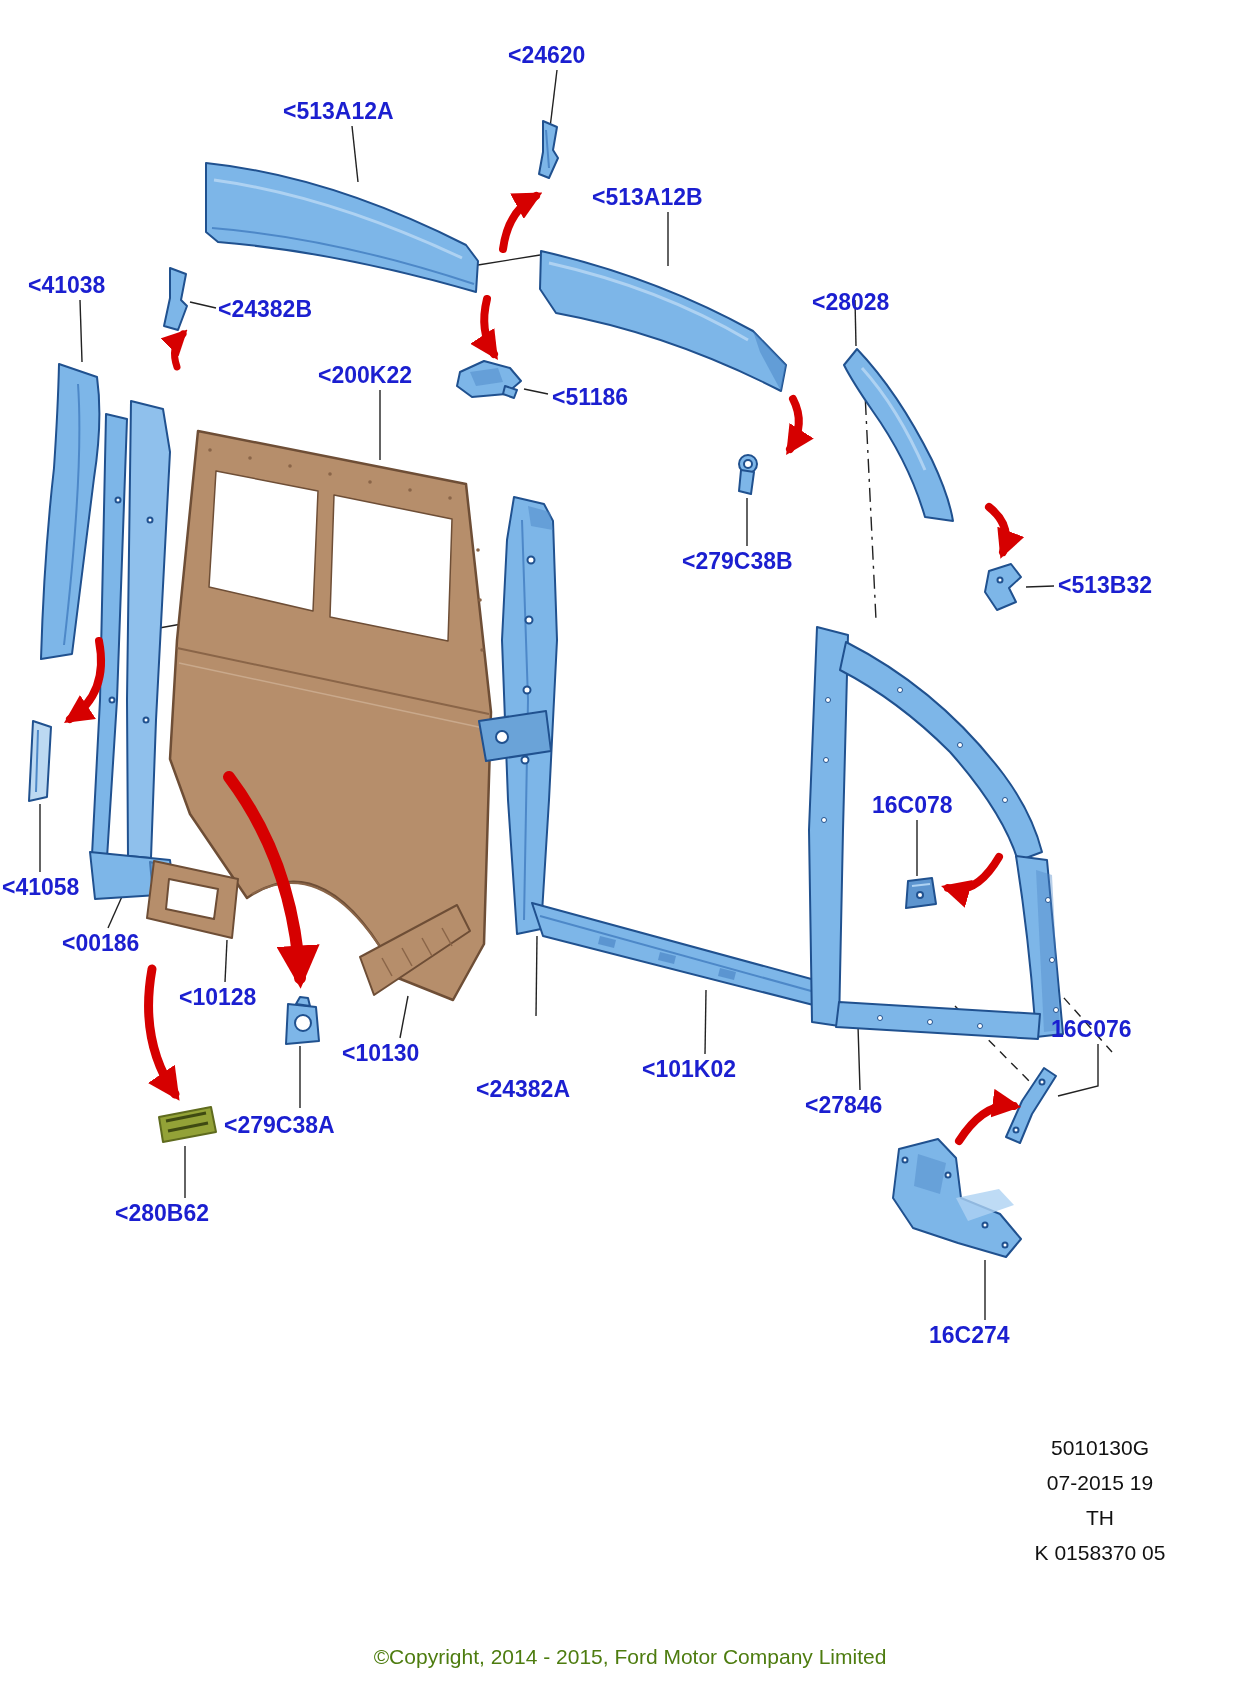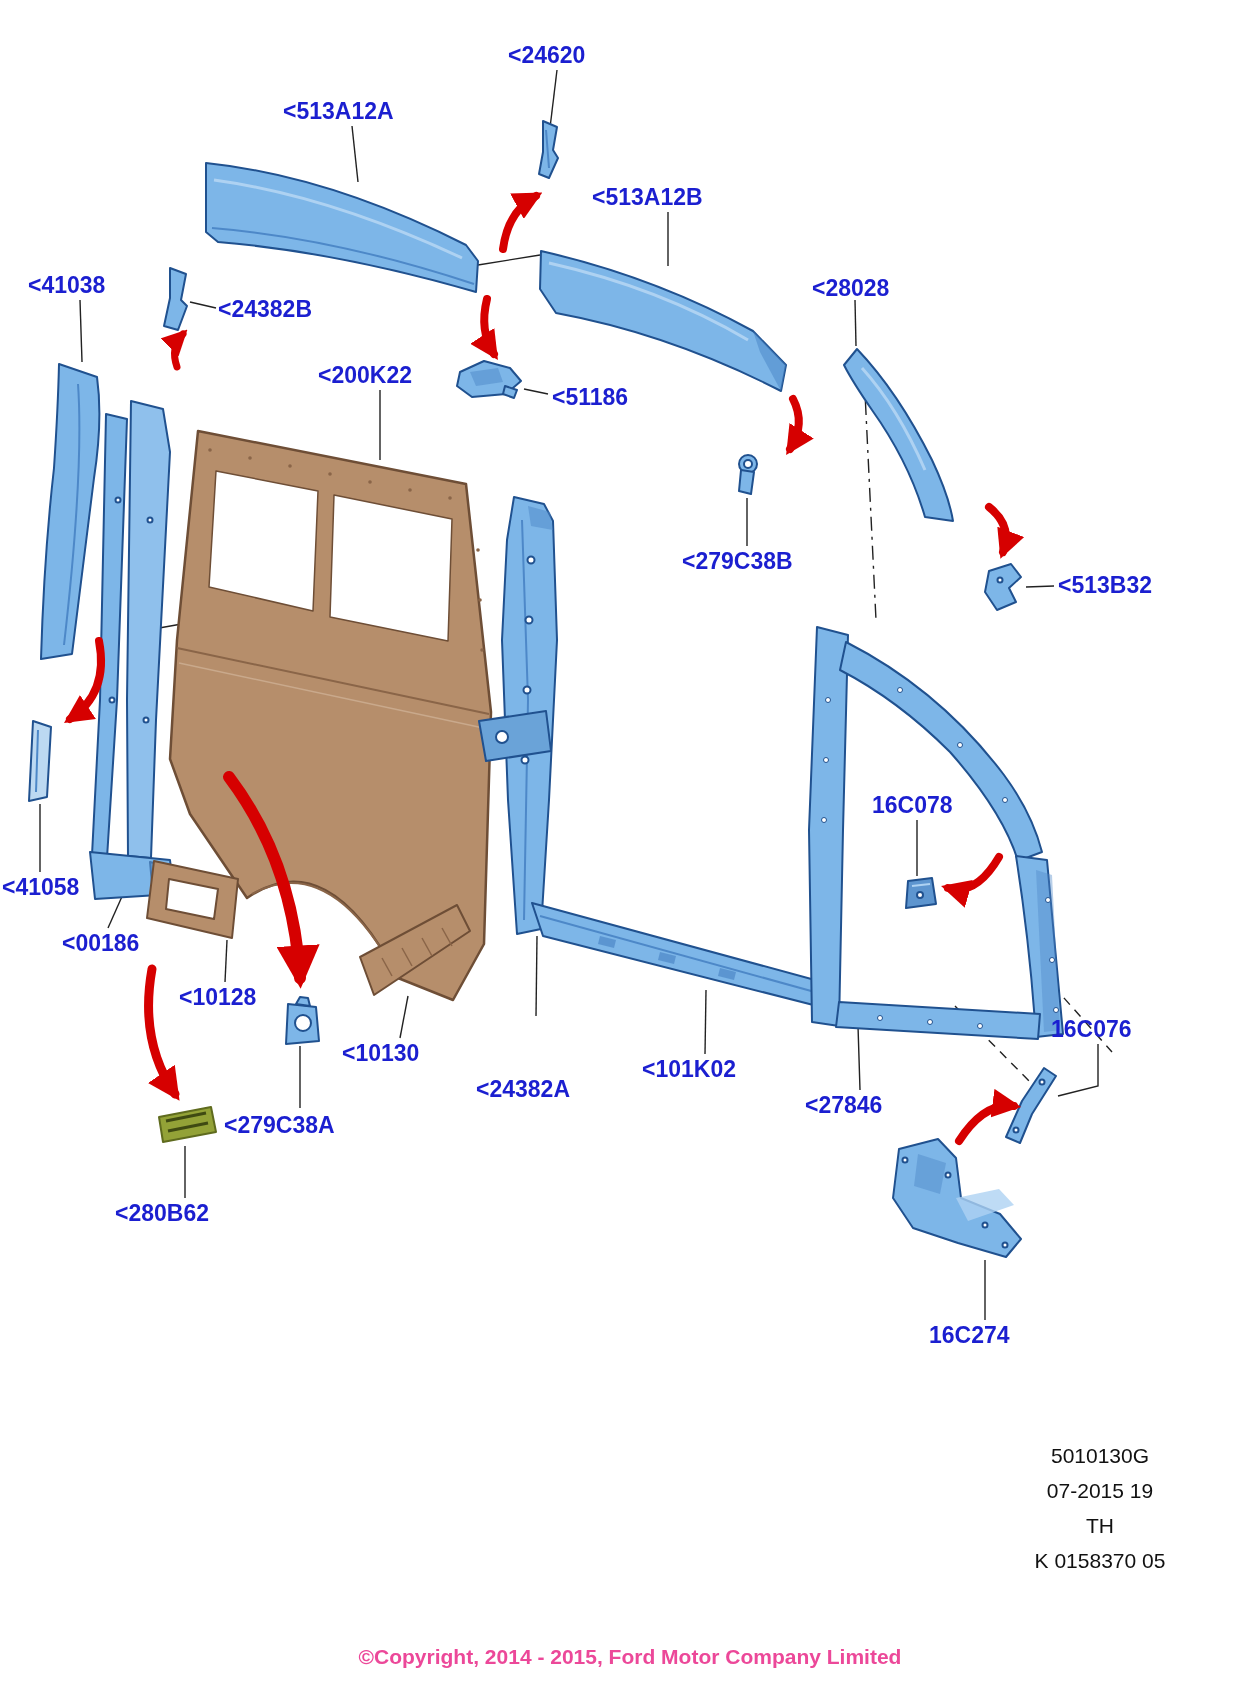--- a/index.html
+++ b/index.html
@@ -10,25 +10,25 @@
     position:absolute;
     font-weight:bold;
     font-size:23px;
     color:#1b1fd0;
     white-space:nowrap;
     cursor:pointer;
     line-height:26px;
   }
   .info {
     position:absolute; left:1005px; top:1430px; width:190px;
-    text-align:center; font-size:21px; color:#111111; line-height:35px;margin-top:8px;
+    text-align:center; font-size:21px; color:#111111; line-height:35px;
   }
   .copyright {
     position:absolute; left:30px; top:1645px; width:1200px;
-    text-align:center; font-size:21px; color:#ec4899;font-weight:bold;
+    text-align:center; font-size:21px; color:#4d7c0f;
   }
 </style>
 </head>
 <body>
 
 <div class="canvas">
 
 <svg width="1260" height="1689" viewBox="0 0 1260 1689">
   <defs>
     <marker id="ah" viewBox="0 0 10 10" refX="7.5" refY="5" markerWidth="3.6" markerHeight="3.6" orient="auto">
@@ -254,21 +254,21 @@
     <path d="M 999 857 Q 976 896 948 888" stroke-width="8" marker-end="url(#ah)"></path>
     <path d="M 959 1141 Q 984 1102 1014 1106" stroke-width="8" marker-end="url(#ah)"></path>
   </g>
 </svg>
 
 <div class="lbl" style="left:508px;top:42px">&lt;24620</div>
 <div class="lbl" style="left:283px;top:98px">&lt;513A12A</div>
 <div class="lbl" style="left:592px;top:184px">&lt;513A12B</div>
 <div class="lbl" style="left:28px;top:272px">&lt;41038</div>
 <div class="lbl" style="left:218px;top:296px">&lt;24382B</div>
-<div class="lbl" style="left:812px;top:275px">&lt;28028</div>
+<div class="lbl" style="left:812px;top:289px">&lt;28028</div>
 <div class="lbl" style="left:318px;top:362px">&lt;200K22</div>
 <div class="lbl" style="left:552px;top:384px">&lt;51186</div>
 <div class="lbl" style="left:682px;top:548px">&lt;279C38B</div>
 <div class="lbl" style="left:1058px;top:572px">&lt;513B32</div>
 <div class="lbl" style="left:872px;top:792px">16C078</div>
 <div class="lbl" style="left:2px;top:874px">&lt;41058</div>
 <div class="lbl" style="left:62px;top:930px">&lt;00186</div>
 <div class="lbl" style="left:179px;top:984px">&lt;10128</div>
 <div class="lbl" style="left:476px;top:1076px">&lt;24382A</div>
 <div class="lbl" style="left:342px;top:1040px">&lt;10130</div>

